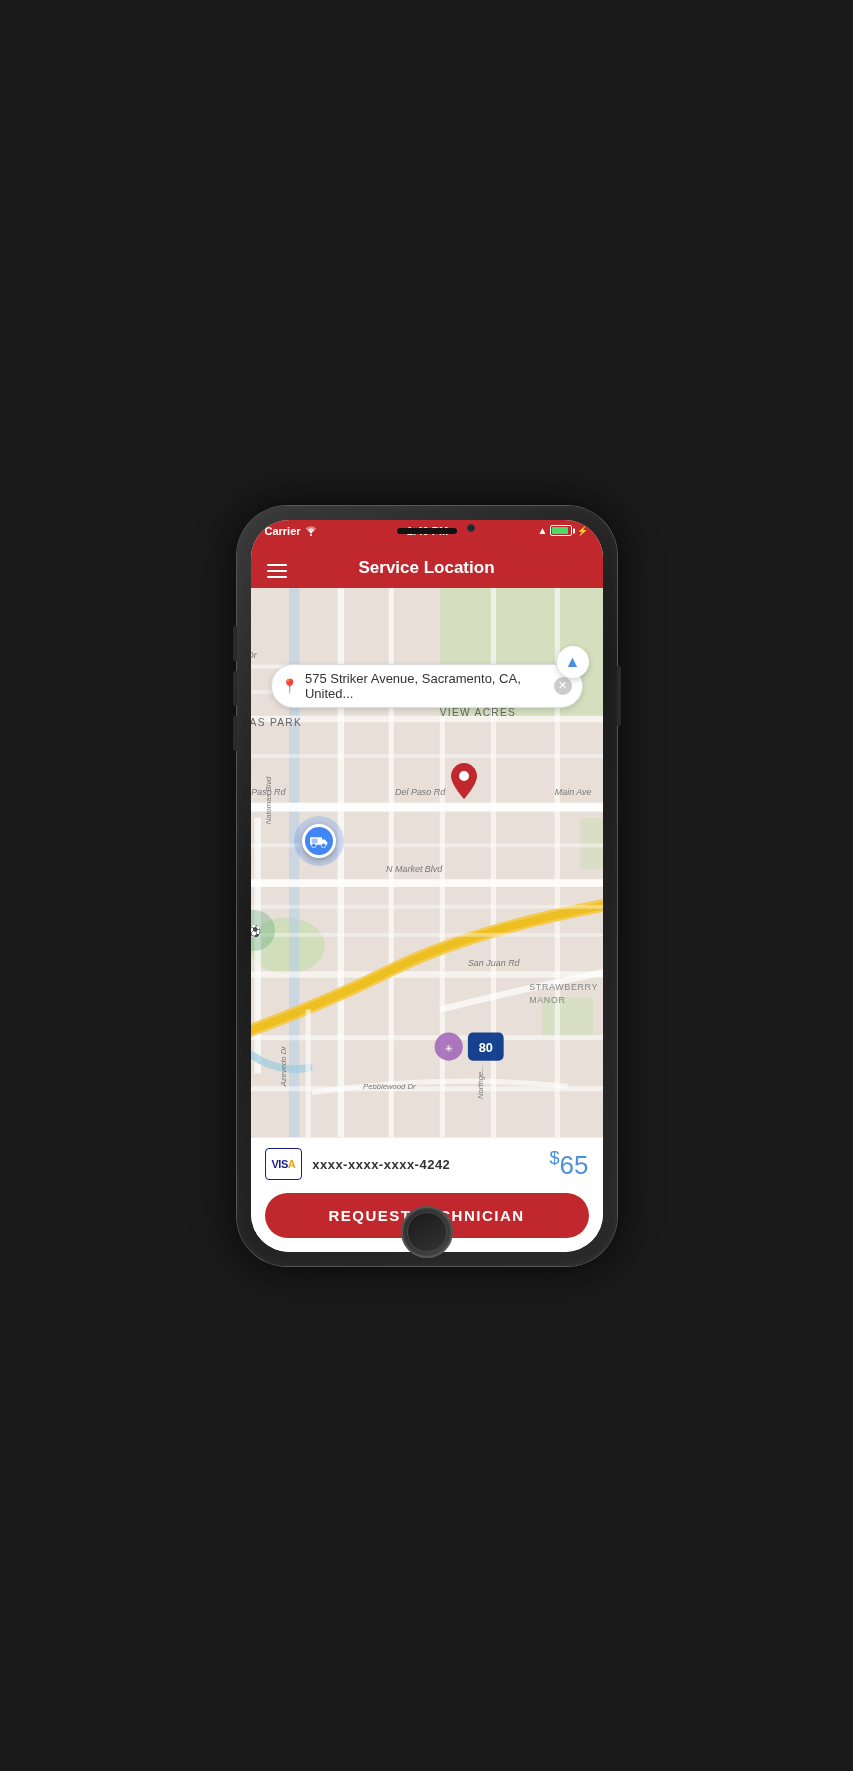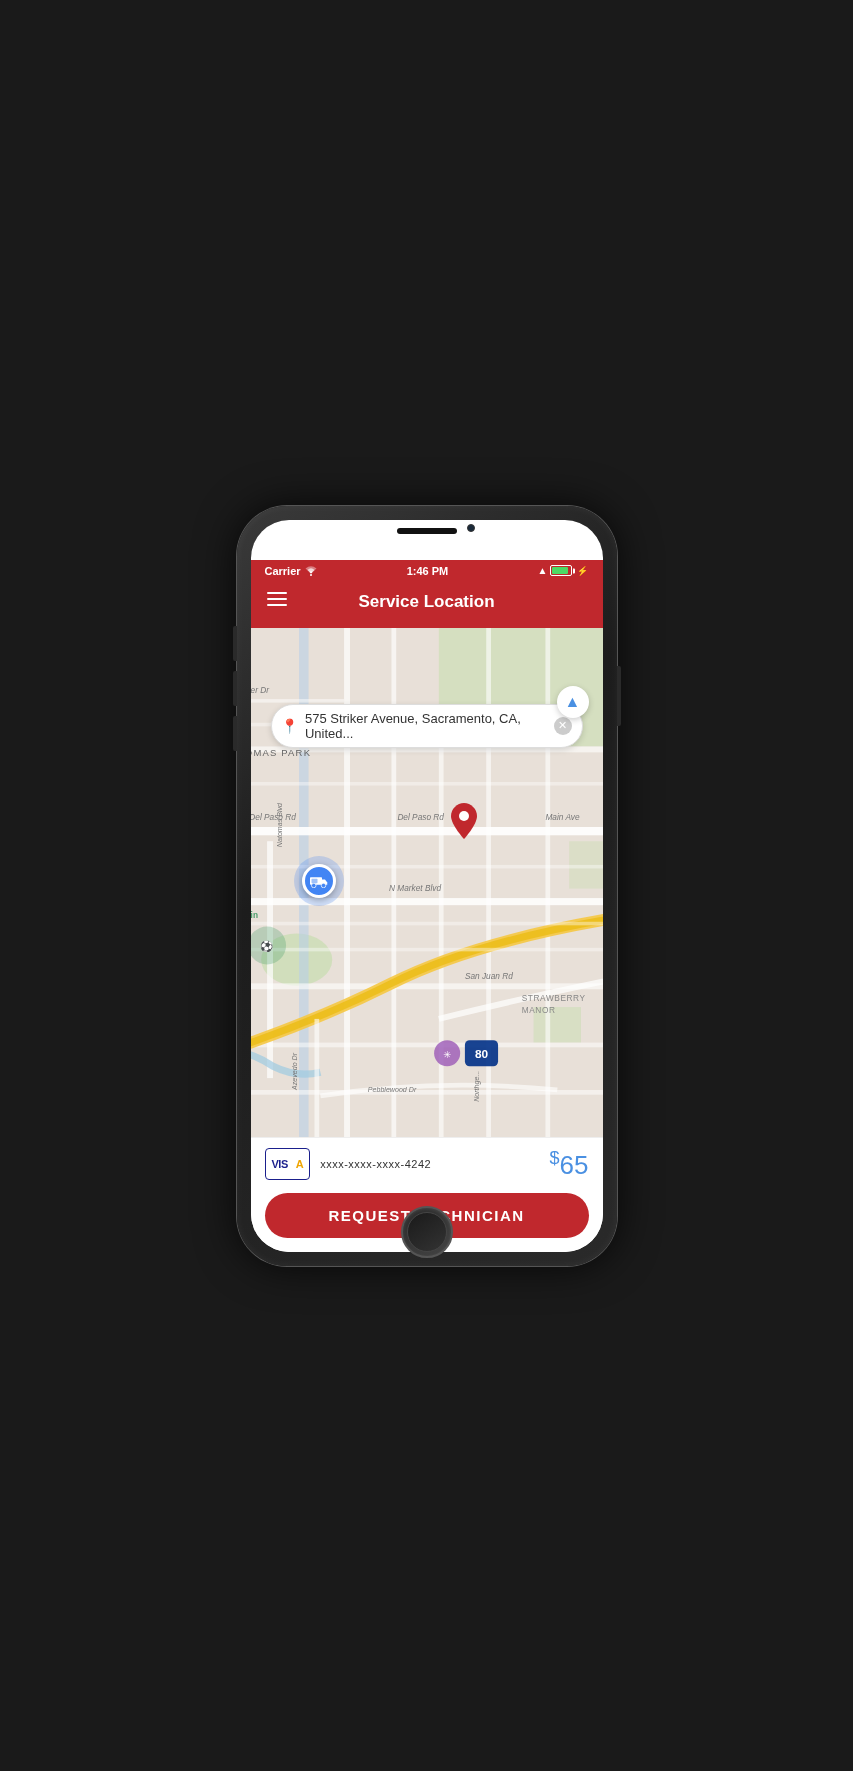--- a/index.html
+++ b/index.html
@@ -113,21 +113,20 @@
     }
     
     .status-bar {
       background: #c0282d;
       display: flex;
       justify-content: space-between;
       align-items: center;
       padding: 4px 14px;
       height: 22px;
       flex-shrink: 0;
-      margin-top: 40px;
     }
     .status-carrier {
       color: white;
       font-size: 11px;
       font-weight: 600;
       display: flex;
       align-items: center;
       gap: 3px;
     }
     .status-time {
@@ -164,21 +163,21 @@
     .battery-fill {
       width: 85%;
       height: 100%;
       background: #4cd964;
       border-radius: 1px;
     }
     
     .app-header {
       background: #c0282d;
       display: flex;
-      align-items: flex-start;
+      align-items: flex-end;
       padding: 10px 16px;
       height: 46px;
       flex-shrink: 0;
     }
     .menu-icon {
       display: flex;
       flex-direction: column;
       gap: 4px;
       cursor: pointer;
     }
@@ -338,39 +337,39 @@
       margin-bottom: 12px;
     }
     .visa-badge {
       background: white;
       border: 1.5px solid #1a1f8c;
       border-radius: 4px;
       padding: 9px 6px;
       margin-right: 10px;
       display: flex;
       align-items: center;
-      gap: 8px;
     }
     .visa-text-blue {
       color: #1a1f8c;
       font-size: 11px;
       font-weight: 900;
       letter-spacing: -0.5px;
     }
     .visa-text-gold {
       color: #f0a500;
       font-size: 11px;
       font-weight: 900;
       letter-spacing: -0.5px;
     }
     .card-number {
       flex: 1;
-      font-size: 11px;
+      font-size: 13px;
       color: #333;
       letter-spacing: 0.5px;
+      font-weight: bold;
     }
     .price-display {
       color: #4a90e2;
       font-size: 26px;
       font-weight: 300;
     }
     .price-dollar {
       font-size: 18px;
       vertical-align: super;
       font-weight: 400;

